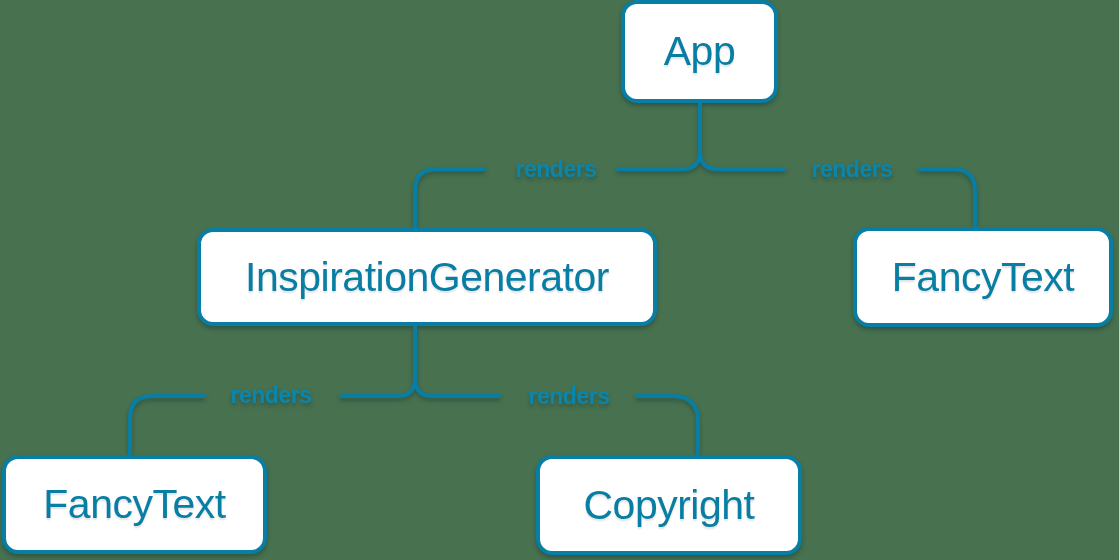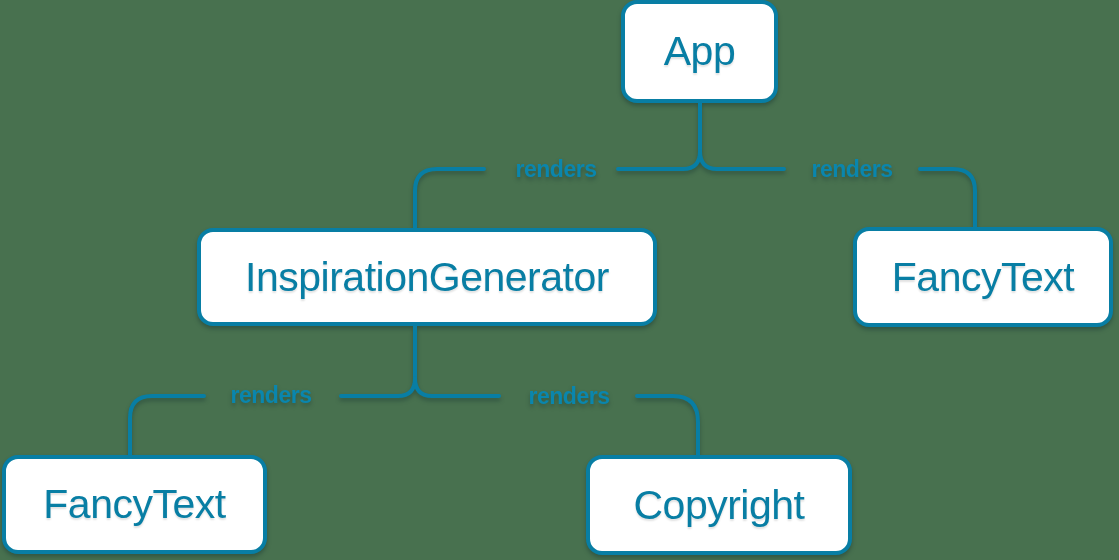--- a/index.html
+++ b/index.html
@@ -66,21 +66,21 @@
     font-size: 23px;
     font-weight: 700;
     letter-spacing: -0.5px;
     white-space: nowrap;
     line-height: 1;
   }
   .node-app                  { left: 621px; top: 0px;   width: 157px; height: 103px; }
   .node-inspiration          { left: 197px; top: 228px; width: 460px; height: 98px;  }
   .node-fancy-text-right     { left: 853px; top: 227px; width: 260px; height: 100px; }
   .node-fancy-text-left      { left: 2px;   top: 455px; width: 265px; height: 99px;  }
-  .node-copyright            { left: 586px; top: 455px; width: 266px; height: 100px; }
+  .node-copyright            { left: 536px; top: 455px; width: 266px; height: 100px; }
   .edge-label-top-left       { left: 556px; top: 169px; }
   .edge-label-top-right      { left: 852px; top: 169px; }
   .edge-label-bottom-left    { left: 271px; top: 395px; }
   .edge-label-bottom-right   { left: 569px; top: 396px; }
 </style>
 </head>
 <body>
 
 <div class="stage">
   <div class="diagram-layer">

